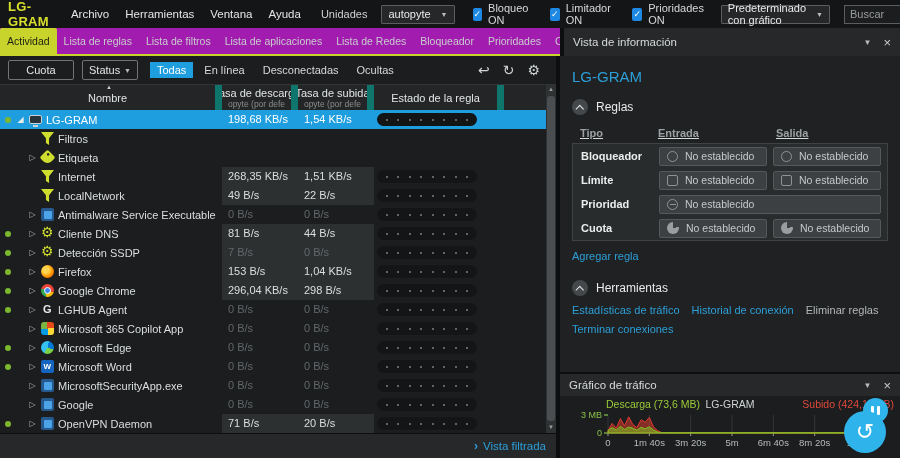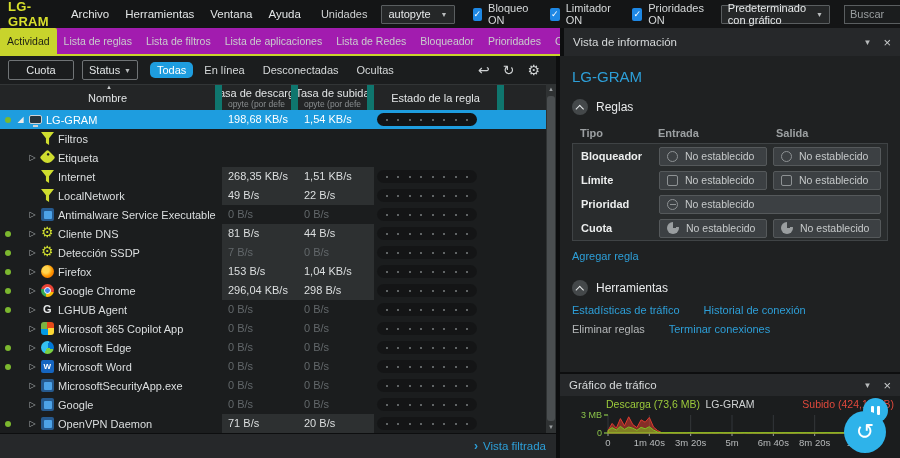--- a/index.html
+++ b/index.html
@@ -46,21 +46,21 @@
   .right { width:340px; flex:none; background:#1f2122; display:flex; flex-direction:column; }
 
   
   .toolbar { height:28px; flex:none; display:flex; align-items:center; padding:0 8px; gap:8px; }
   .btn-rate { width:66px; height:20px; border:1px solid #707476; border-radius:2px; background:transparent;
     color:#e2e5e6; font-size:11px; display:flex; align-items:center; justify-content:center; }
   .dd-status { width:56px; height:20px; border:1px solid #707476; border-radius:2px;
     display:flex; align-items:center; justify-content:space-between; padding:0 6px; color:#e2e5e6; }
   .dd-status .caret { font-size:7px; color:#b8bbbc; }
   .filters { display:flex; gap:4px; margin-left:4px; }
-  .filter { padding:2px 7px; border-radius:5px; color:#d6d9da; font-size:11px; }
+  .filter { padding:2px 7px; border-radius:0; color:#d6d9da; font-size:11px; }
   .filter.active { background:#1e9ddf; color:#fff; }
   .tool-icons { margin-left:auto; display:flex; gap:13px; color:#cfd2d3; font-size:14px; align-items:center; padding-right:8px; }
   .tool-icons span { line-height:1; }
 
   
   .grid { display:grid; grid-template-columns:222px 76px 76px 130px 1fr; }
   .thead { height:26px; flex:none; background:#232526; border-top:1px solid #323536; position:relative; }
   .thead > div { border-right:7px solid #0f766e; display:flex; flex-direction:column; align-items:center; justify-content:center; overflow:hidden; }
   .thead > div:last-child { border-right:none; }
   .th-main { font-size:11px; color:#e2e5e6; white-space:nowrap; }
@@ -119,37 +119,37 @@
   .vscroll .thumb { width:8px; flex:1; margin:1px 0; background:#4a4e50; border-radius:3px; }
 
   
   .info-body { height:316px; flex:none; padding:8px 12px 0 12px; overflow:hidden; }
   .sel-title { color:#2d9fd8; font-size:15px; margin:4px 0 14px 0; }
   .sec { display:flex; align-items:center; gap:8px; margin:8px 0; }
   .sec-ico { width:16px; height:16px; border-radius:50%; background:#44484a; position:relative; flex:none; }
   .sec-ico::after { content:""; position:absolute; left:5px; top:6.5px; width:4.5px; height:4.5px;
     border-left:1.5px solid #e8eaeb; border-top:1.5px solid #e8eaeb; transform:rotate(45deg); }
   .sec-lab { color:#e8eaeb; font-size:12px; }
-  .rules-head { display:grid; grid-template-columns:78px 118px 118px; padding:4px 2px 4px 8px; }
+  .rules-head { display:grid; grid-template-columns:78px 118px 118px; padding:4px 2px 4px 8px;text-decoration:underline; }
   .rules-head span { color:#9ca0a2; font-size:11px; font-weight:bold; }
   .rules-box { border:1px solid #3f4345; background:#292c2d; }
   .rule-row { display:grid; grid-template-columns:78px 1fr; align-items:center; padding:2.5px 6px 2.5px 8px; }
   .rule-type { color:#eceeee; font-weight:bold; font-size:11px; }
   .rule-btns { display:grid; grid-template-columns:1fr 1fr; gap:6px; }
   .rule-btns.span1 { grid-template-columns:1fr; }
   .rbtn { height:19px; background:#3c4043; border:1px solid #55595b; border-radius:2px;
     display:flex; align-items:center; gap:7px; padding:0 7px; color:#c6c9ca; font-size:10.5px; white-space:nowrap; overflow:hidden; }
   .ric { width:11px; height:11px; border:1.5px solid #8e9294; border-radius:50%; flex:none; position:relative; }
   .ric-square { border-radius:2px; }
   .ric-circle-minus::after { content:""; position:absolute; left:1.5px; right:1.5px; top:4px; height:1.5px; background:#8e9294; }
   .ric-circle-quota { border:none; width:12px; height:12px; border-radius:50%;
     background:conic-gradient(#3c4043 0 22%, #9a9ea0 22% 100%); }
   .link { color:#2d9fd8; font-size:11px; cursor:default; }
   .add-rule { display:inline-block; margin:9px 12px 2px 0; }
-  .tools { display:flex; flex-wrap:wrap; gap:7px 24px; margin-top:4px; max-width:310px; }
+  .tools { display:flex; flex-wrap:wrap; gap:7px 12px; margin-top:4px; max-width:310px; }
   .link.disabled { color:#b4b7b8; }
 
   
   .chart-hdr { height:24px; flex:none; background:#26282a; display:flex; align-items:center; padding:0 9px; border-top:2px solid #0d0e0f; }
   .chart-hdr .t { font-size:11.5px; }
   .chart-hdr .sp { flex:1; }
   .chart-hdr .caret { font-size:8px; color:#b8bbbc; margin-right:12px; }
   .chart-hdr .x { font-size:13px; color:#c9cccd; }
   .chart-body { flex:1; background:#1b1d1e; position:relative; overflow:visible; }
   .legend { height:14px; display:flex; align-items:center; font-size:10.5px; padding:2px 6px 0 46px; position:relative; }

